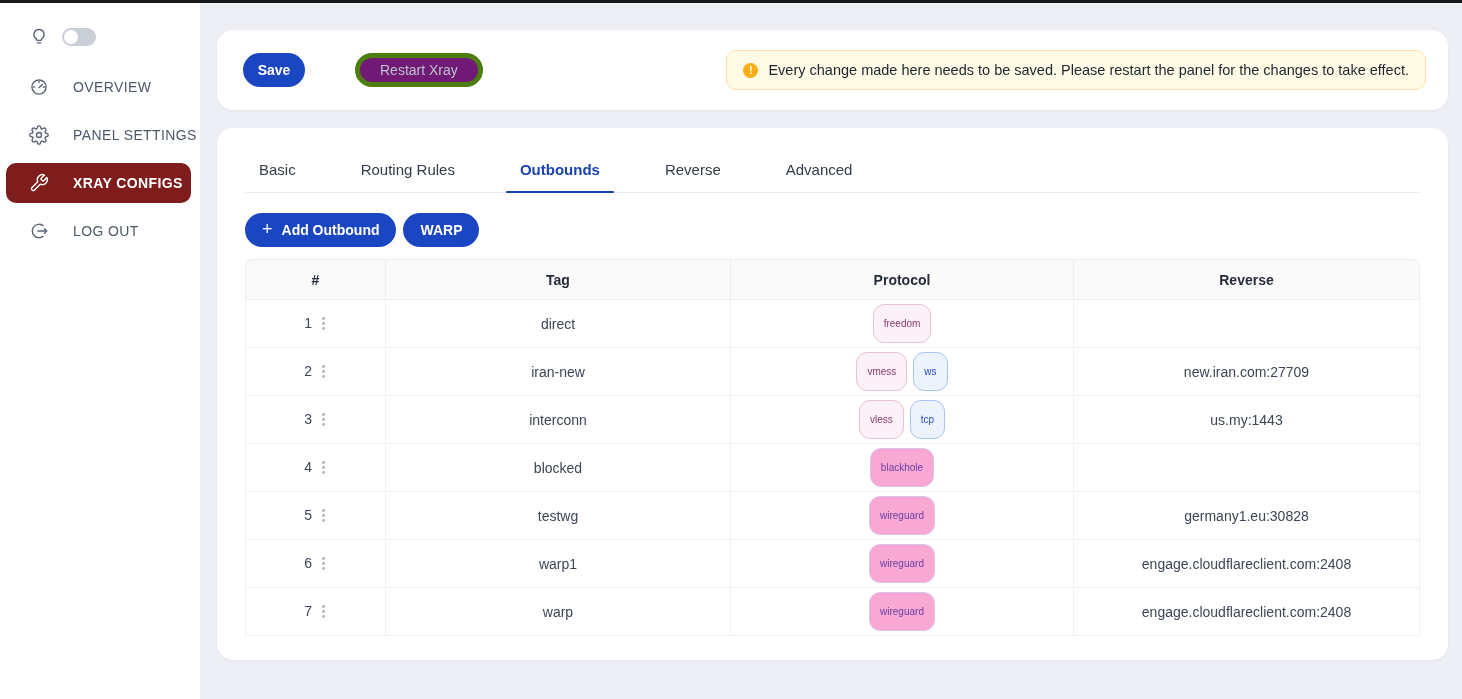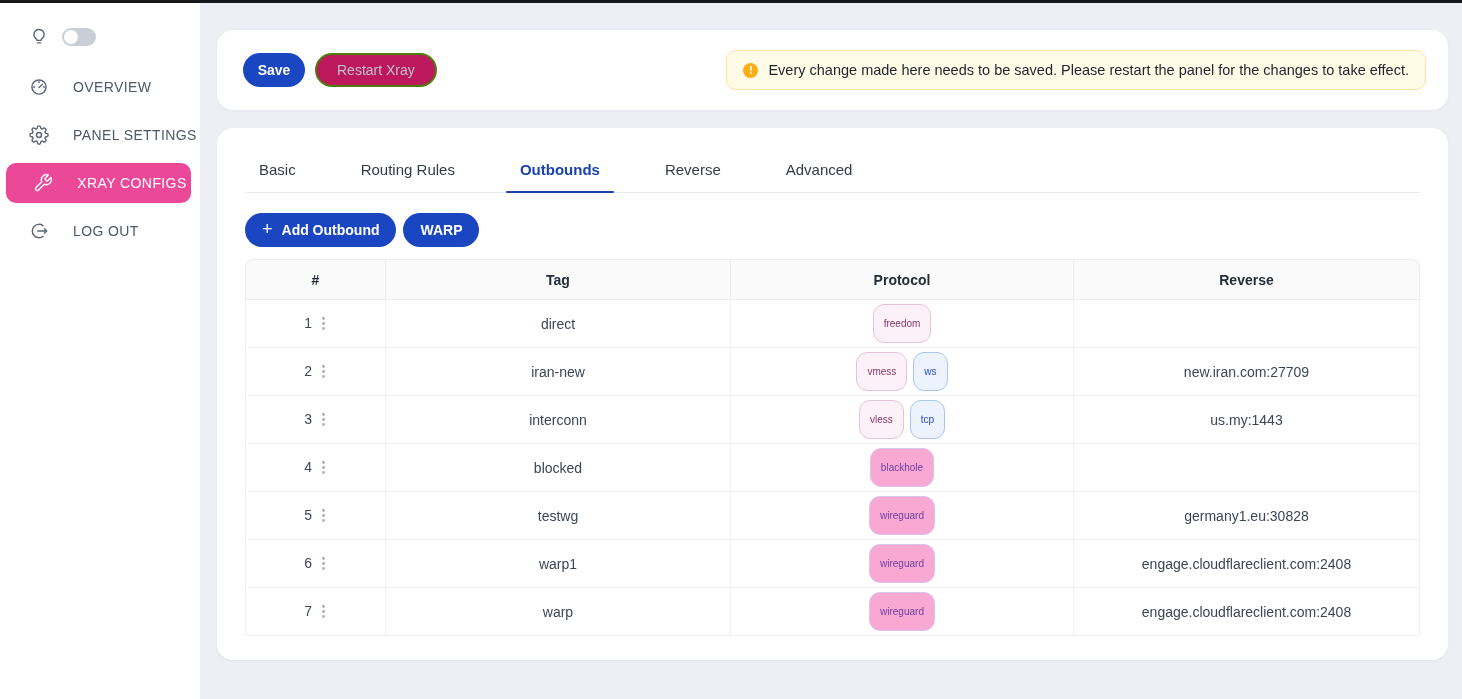--- a/index.html
+++ b/index.html
@@ -15,32 +15,32 @@
 
   
   .sidebar { width:200px; flex:none; background:#ffffff; padding-top:12px; }
   .toggle-row { display:flex; align-items:center; gap:13px; height:44px; padding-left:29px; }
   .side-icon { width:20px; height:20px; flex:none; color:#5b6575; display:flex; align-items:center; justify-content:center; }
   .side-icon svg { width:20px; height:20px; stroke:currentColor; fill:none; stroke-width:1.7; stroke-linecap:round; stroke-linejoin:round; }
   .switch { width:34px; height:18px; border-radius:9px; background:#c9ced7; position:relative; cursor:pointer; }
   .switch .knob { position:absolute; left:2px; top:2px; width:14px; height:14px; border-radius:50%; background:#ffffff; }
   .nav-item { display:flex; align-items:center; gap:24px; height:40px; margin:8px 0; padding-left:29px;
               font-size:14px; letter-spacing:.4px; color:#4d586a; font-weight:500; cursor:pointer; }
-  .nav-item.active { background:#ec4899; color:#ffffff; margin-left:6px; margin-right:9px;
-                     padding-left:23px; border-radius:10px; font-weight:400;justify-content:center; }
+  .nav-item.active { background:#7f1d1d; color:#ffffff; margin-left:6px; margin-right:9px;
+                     padding-left:23px; border-radius:10px; font-weight:700; }
 
   
   .content { flex:1; padding:27px 14px 0 17px; }
-  .card { background:#ffffff; border-radius:16px; box-shadow:0 1px 3px rgba(20,30,60,.05); }
+  .card { background:#ffffff; border-radius:16px; box-shadow:0 1px 3px rgba(20,30,60,.05);gap:40px; }
 
   .top-card { height:80px; display:flex; align-items:center; padding:0 22px 0 26px; margin-bottom:18px; }
   .btn { border:none; cursor:pointer; font-family:inherit; }
   .btn-save { width:62px; height:34px; border-radius:17px; background:#1b46c2; color:#fff; font-size:14px; font-weight:600; }
-  .btn-restart { margin-left:10px; height:34px; padding:0 20px; border-radius:17px; background:#be185d;
-                 border:2px solid #4d7c0f; color:#bdc2cc; font-size:14px; cursor:not-allowed; }
+  .btn-restart { margin-left:10px; height:34px; padding:0 20px; border-radius:17px; background:#701a75;
+                 border:5px solid #4d7c0f; color:#bdc2cc; font-size:14px; cursor:not-allowed; }
   .alert { margin-left:auto; height:40px; display:flex; align-items:center; gap:10px; padding:0 16px;
            background:#fffbe6; border:1px solid #ffe2a3; border-radius:10px; font-size:14.5px; color:#1f242e; }
   .warn-ic { width:15px; height:15px; flex:none; border-radius:50%; background:#faad14; color:#fff;
              font-size:11px; font-weight:700; line-height:15px; text-align:center; }
 
   .main-card { padding:33px 28px 24px; }
   .tabs { display:flex; gap:37px; border-bottom:1px solid #e8eaee; }
   .tab { padding:0 14px 14px; font-size:15px; color:#333b49; cursor:pointer; position:relative; }
   .tab.active { color:#1a43b0; font-weight:700; }
   .tab.active::after { content:""; position:absolute; left:0; right:0; bottom:-1px; height:2px; background:#1a43b0; border-radius:2px; }

